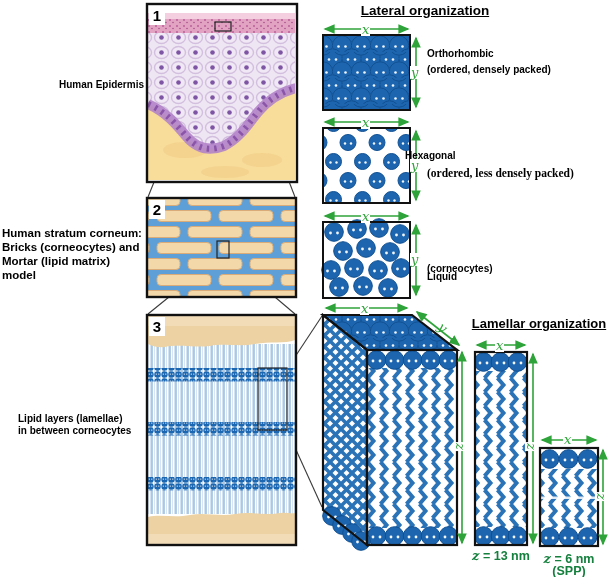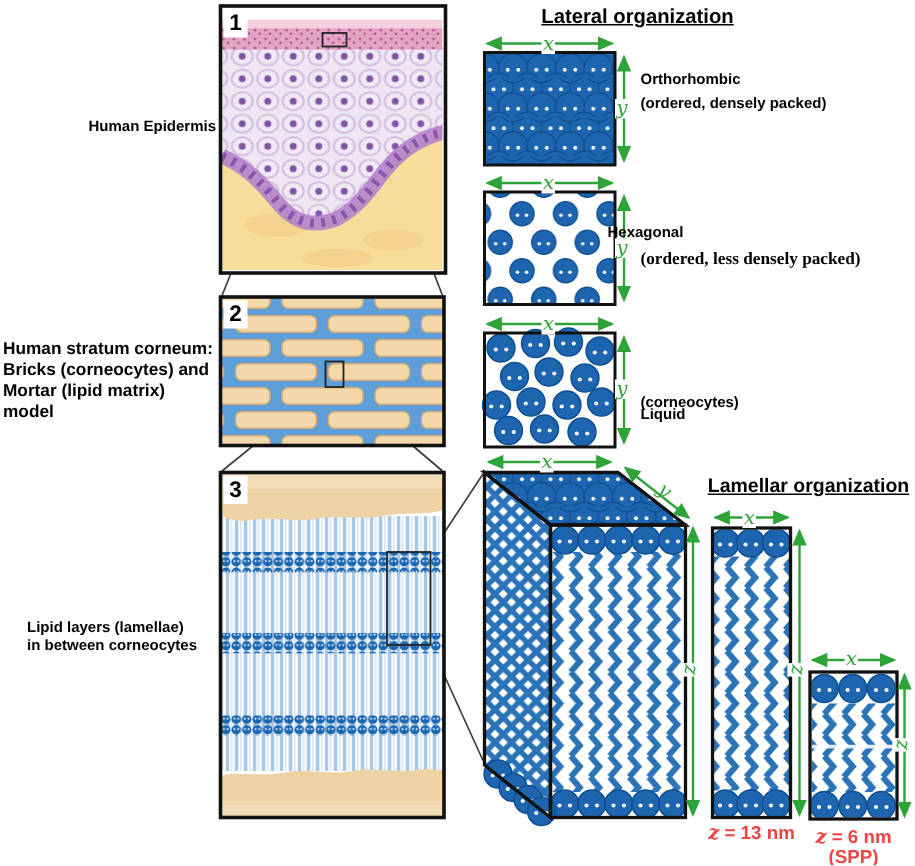--- a/index.html
+++ b/index.html
@@ -9,21 +9,21 @@
   .lbl{position:absolute;font-weight:bold;color:#000;line-height:1.22;}
   .f12{font-size:10px;}
   .f115{font-size:11.5px;}
   .hd{font-size:13.5px;text-decoration:underline;text-align:center;}
   .badge{position:absolute;background:#fff;color:#000;font-weight:bold;font-size:15px;
          width:16px;height:19px;text-align:center;line-height:19px;}
   .ax{position:absolute;font:italic 13px "DejaVu Serif",serif;color:#2ea339;
       background:#fff;line-height:1;padding:0 1px;}
   .rot90{transform:rotate(90deg);}
   .rot40{transform:rotate(40deg);}
-  .colLbl{position:absolute;font-weight:bold;font-size:12.5px;text-align:center;color:#ef4444;}
+  .colLbl{position:absolute;font-weight:bold;font-size:12.5px;text-align:center;color:#15803d;}
   .var{font:italic bold 13px "DejaVu Serif",serif;}
 </style>
 </head>
 <body>
 
 <div id="stage">
 
   <svg id="gfx" width="610" height="577" viewBox="0 0 610 577">
     <defs>
       <marker id="arE" orient="auto" markerWidth="9" markerHeight="8" refX="6" refY="3">

